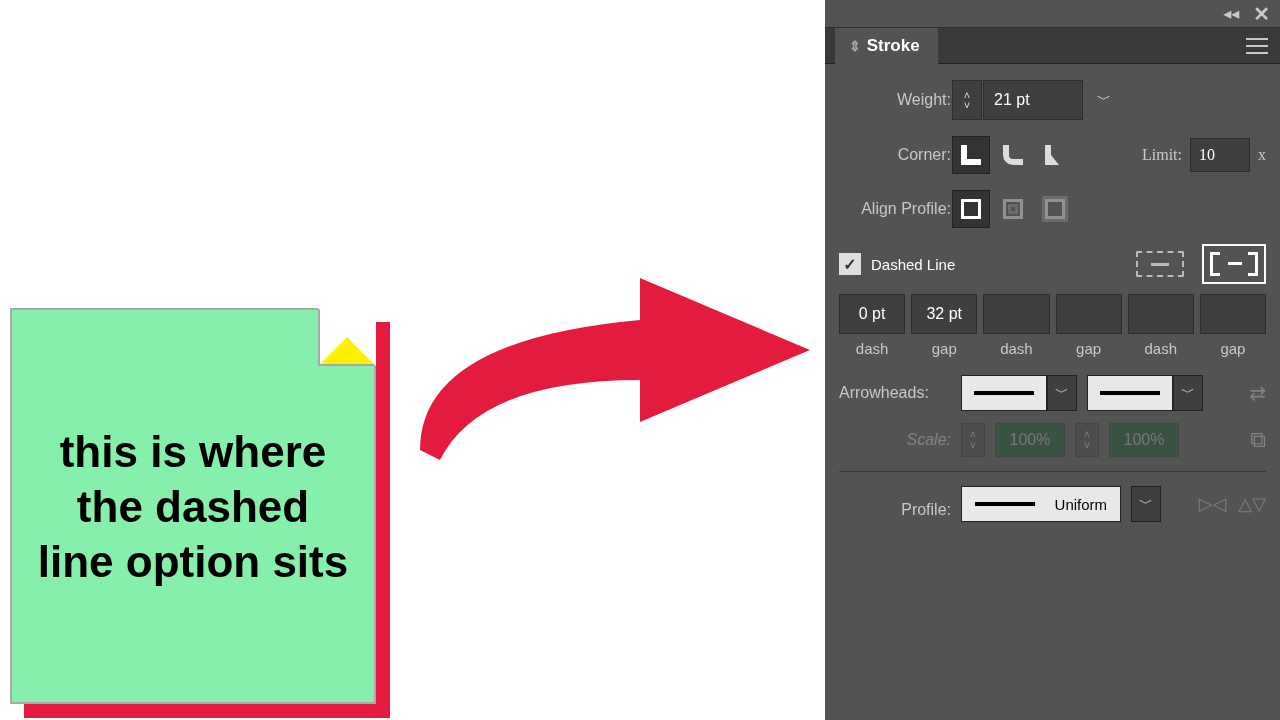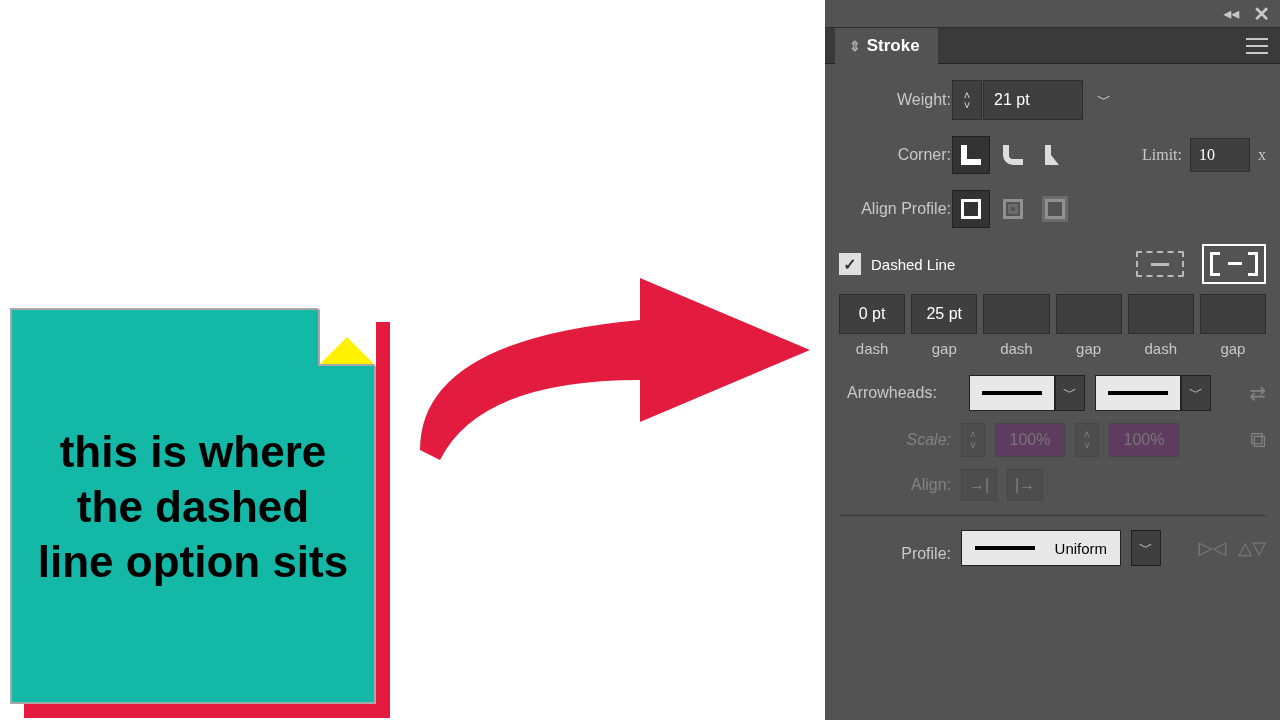--- a/index.html
+++ b/index.html
@@ -23,21 +23,21 @@
     left: 14px;
     top: 14px;
     width: 366px;
     height: 396px;
     background: #e31b3f;
   }
   .note {
     position: relative;
     width: 366px;
     height: 396px;
-    background: #14b8a6;
+    background: #86efac;
     border: 2px solid #a8a8a8;
     display: flex;
     align-items: center;
     justify-content: center;
     padding: 30px 24px;
   }
   .note-fold {
     position: absolute;
     right: -2px; top: -2px;
     width: 58px; height: 58px;
@@ -240,21 +240,21 @@
   .dash-cell { flex:1; display:flex; flex-direction:column; align-items:center; gap:6px; }
   .dash-inp {
     width: 100%; height: 40px;
     background:#3f3f3f; border:1px solid #2e2e2e;
     color:#fff; display:flex; align-items:center; justify-content:center;
     font-size:16px;
   }
   .dash-sub { color:#c8c8c8; font-size:15px; }
 
   
-  .ah-row { display:flex; align-items:center; gap:10px; margin-top:18px;margin-left:8px; }
+  .ah-row { display:flex; align-items:center; gap:10px; margin-top:18px; }
   .ah-ctrl { display:flex; }
   .ah-swatch {
     width: 86px; height: 36px;
     background:#e8e8e8; border:1px solid #222;
     display:flex; align-items:center; justify-content:center;
   }
   .ah-swatch .line { width:60px; height:4px; background:#000; }
   .ah-dd {
     width: 30px; height: 36px; background:#3f3f3f; border:1px solid #222;
     display:flex; align-items:center; justify-content:center; cursor:pointer;
@@ -262,21 +262,21 @@
   .swap-icon { margin-left:auto; opacity:.4; font-size:20px; cursor:default; }
 
   .dim { opacity:.4; }
   .scale-row, .align-ah-row { display:flex; align-items:center; gap:10px; margin-top:12px; }
   .tiny-stepper {
     width:24px; height:34px; background:#454545; border:1px solid #333;
     display:flex; flex-direction:column; justify-content:center; align-items:center;
     font-size:10px;
   }
   .pct-box {
-    width:70px; height:34px; background:#701a75; border:1px solid #333;
+    width:70px; height:34px; background:#14532d; border:1px solid #333;
     color:#aaa; display:flex; align-items:center; justify-content:center;
   }
   .link-icon { margin-left:auto; font-size:22px; }
 
   .align-ah-btn {
     width:36px; height:32px; background:#454545; border:1px solid #333;
     display:flex; align-items:center; justify-content:center; font-size:16px;
   }
 
   
@@ -410,21 +410,21 @@
 
     <div class="dash-grid">
       <div class="dash-cell">
           <div class="dash-inp">
             <span>0 pt</span>
           </div>
           <span class="dash-sub">dash</span>
         </div>
       <div class="dash-cell">
           <div class="dash-inp">
-            <span>25 pt</span>
+            <span>32 pt</span>
           </div>
           <span class="dash-sub">gap</span>
         </div>
       <div class="dash-cell">
           <div class="dash-inp">
             <span></span>
           </div>
           <span class="dash-sub">dash</span>
         </div>
       <div class="dash-cell">
@@ -480,25 +480,20 @@
       <div class="tiny-stepper">
           <span>˄</span>
           <span>˅</span>
         </div>
       <div class="pct-box">
           <span>100%</span>
         </div>
       <span class="link-icon">⧉</span>
     </div>
 
-    <div class="align-ah-row dim">
-      <span class="lbl" style="width:112px;">Align:</span>
-      <div class="align-ah-btn">→|</div>
-      <div class="align-ah-btn">|→</div>
-    </div>
 
     <div class="hr"></div>
 
     <div class="profile-row">
       <span class="lbl" style="width:112px;margin-top:12px;">Profile:</span>
       <div class="profile-swatch">
         <div class="pline"></div>
         <span class="ptxt">Uniform</span>
       </div>
       <div class="ah-dd">

